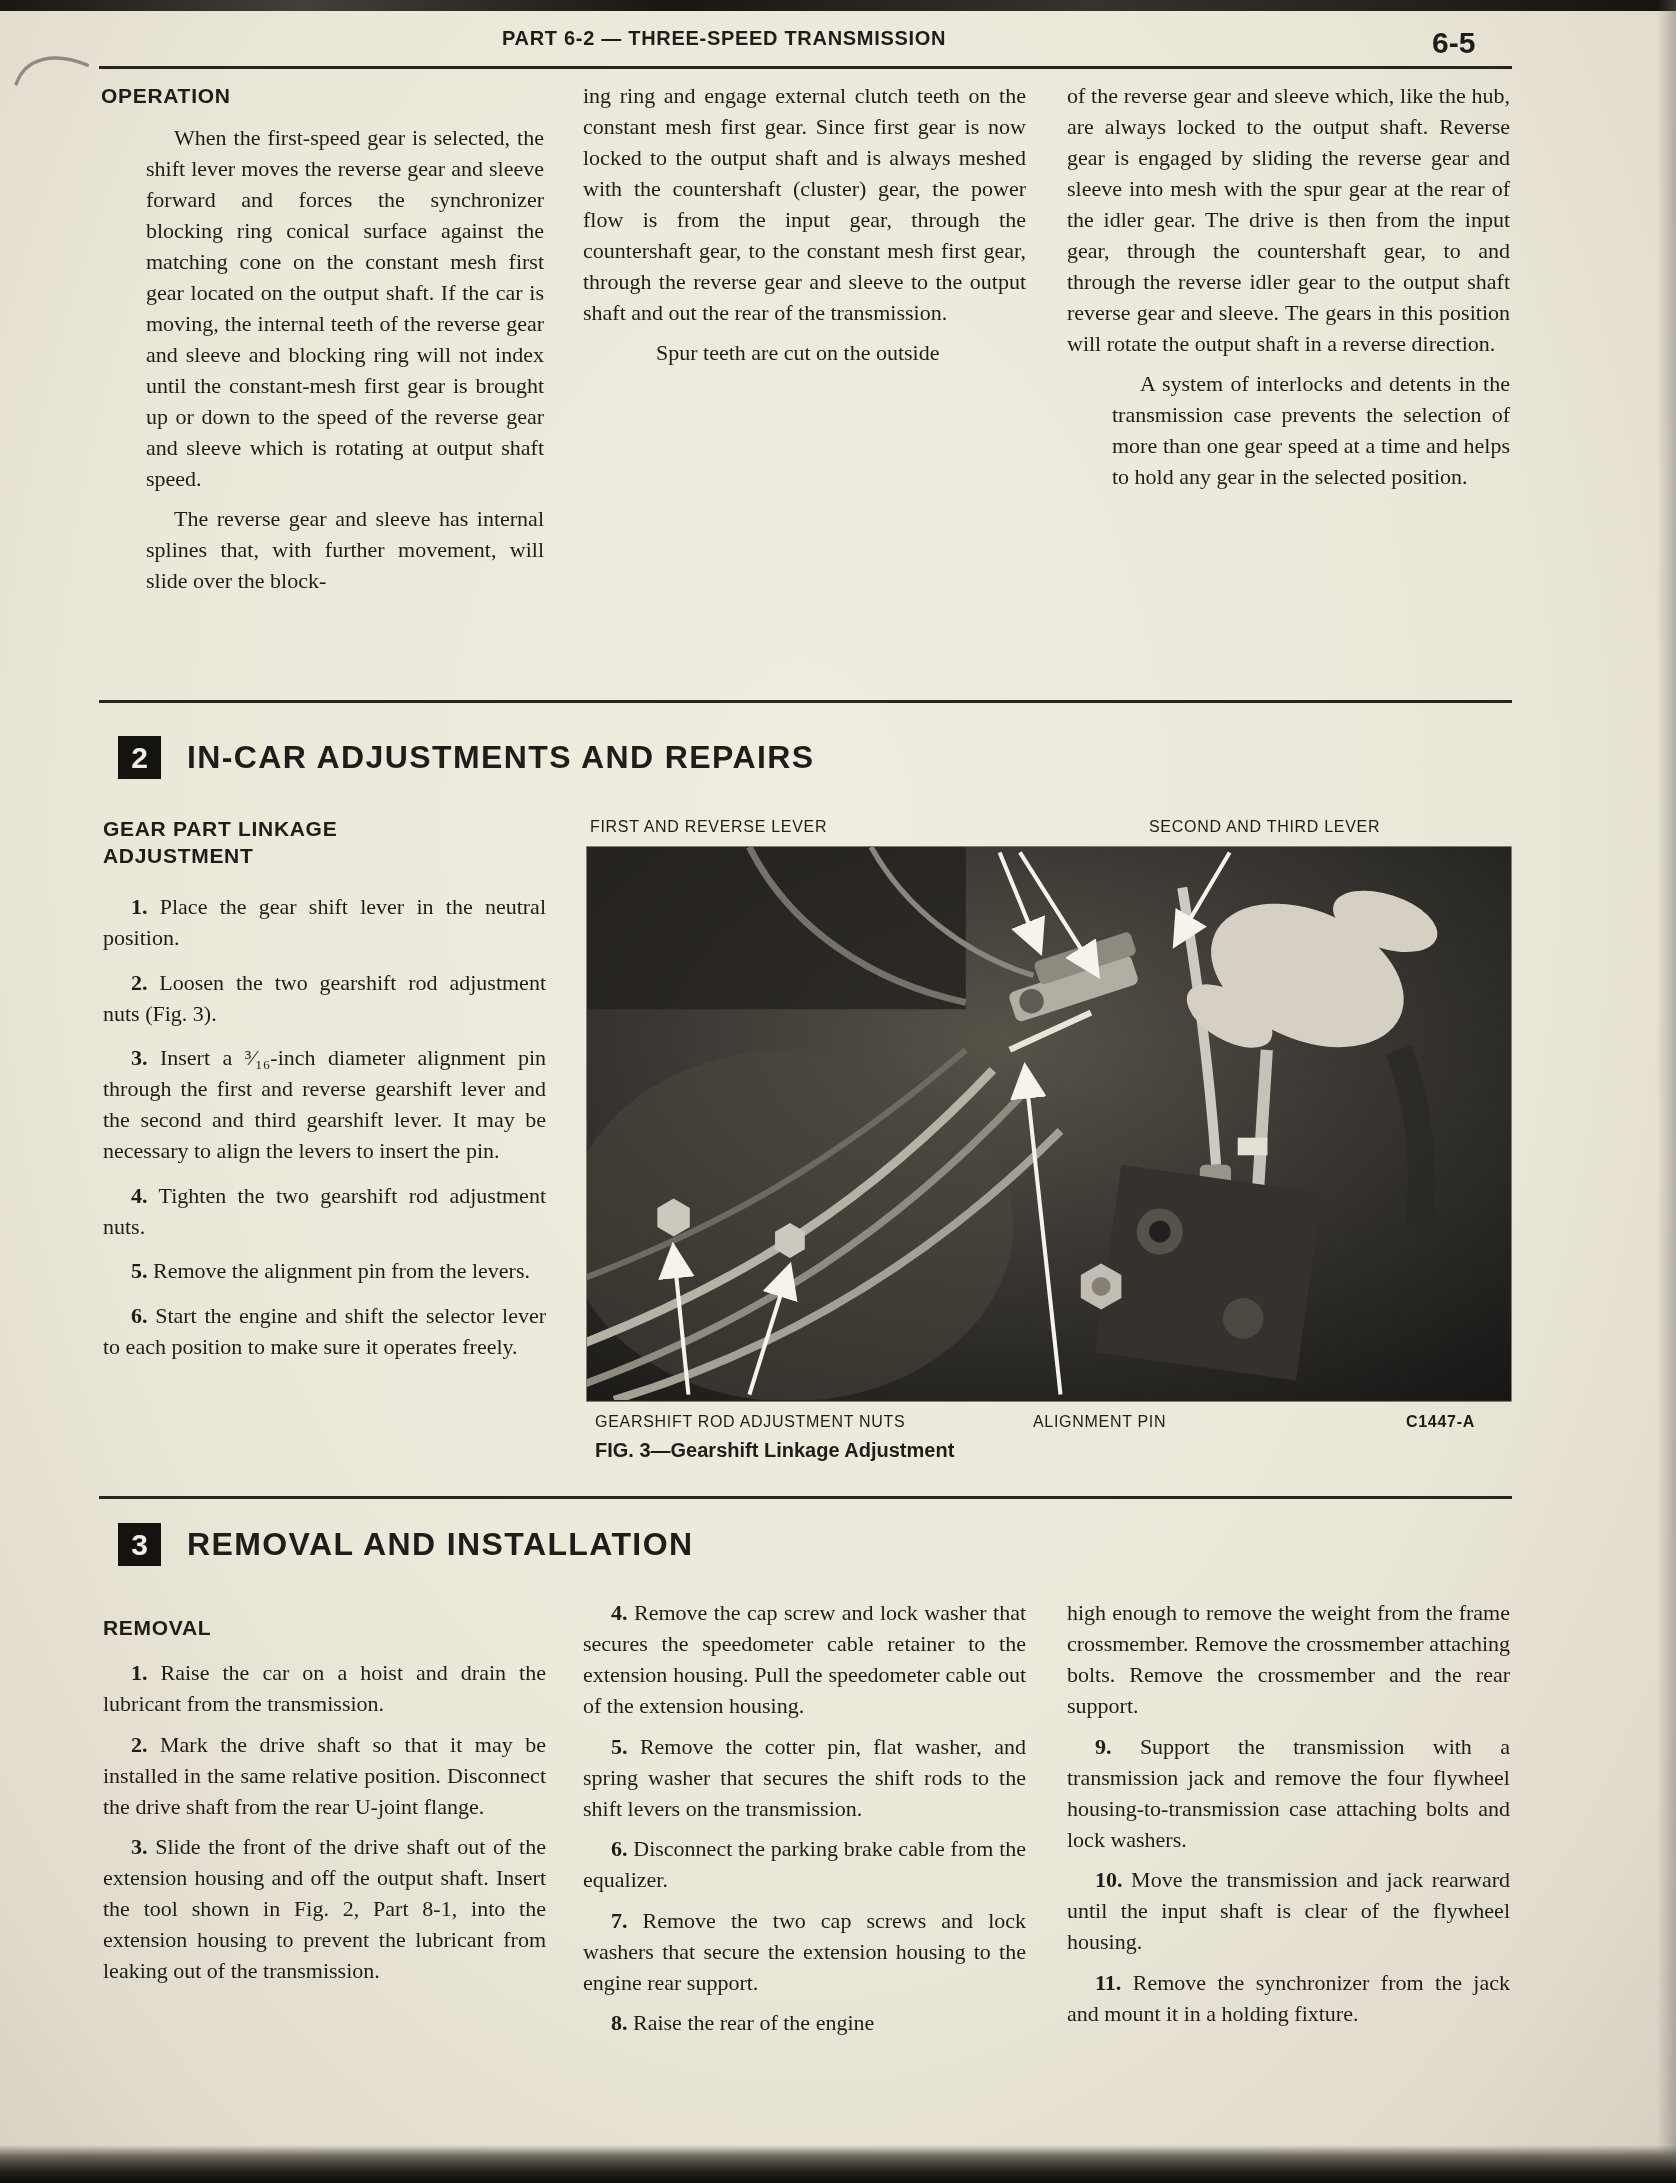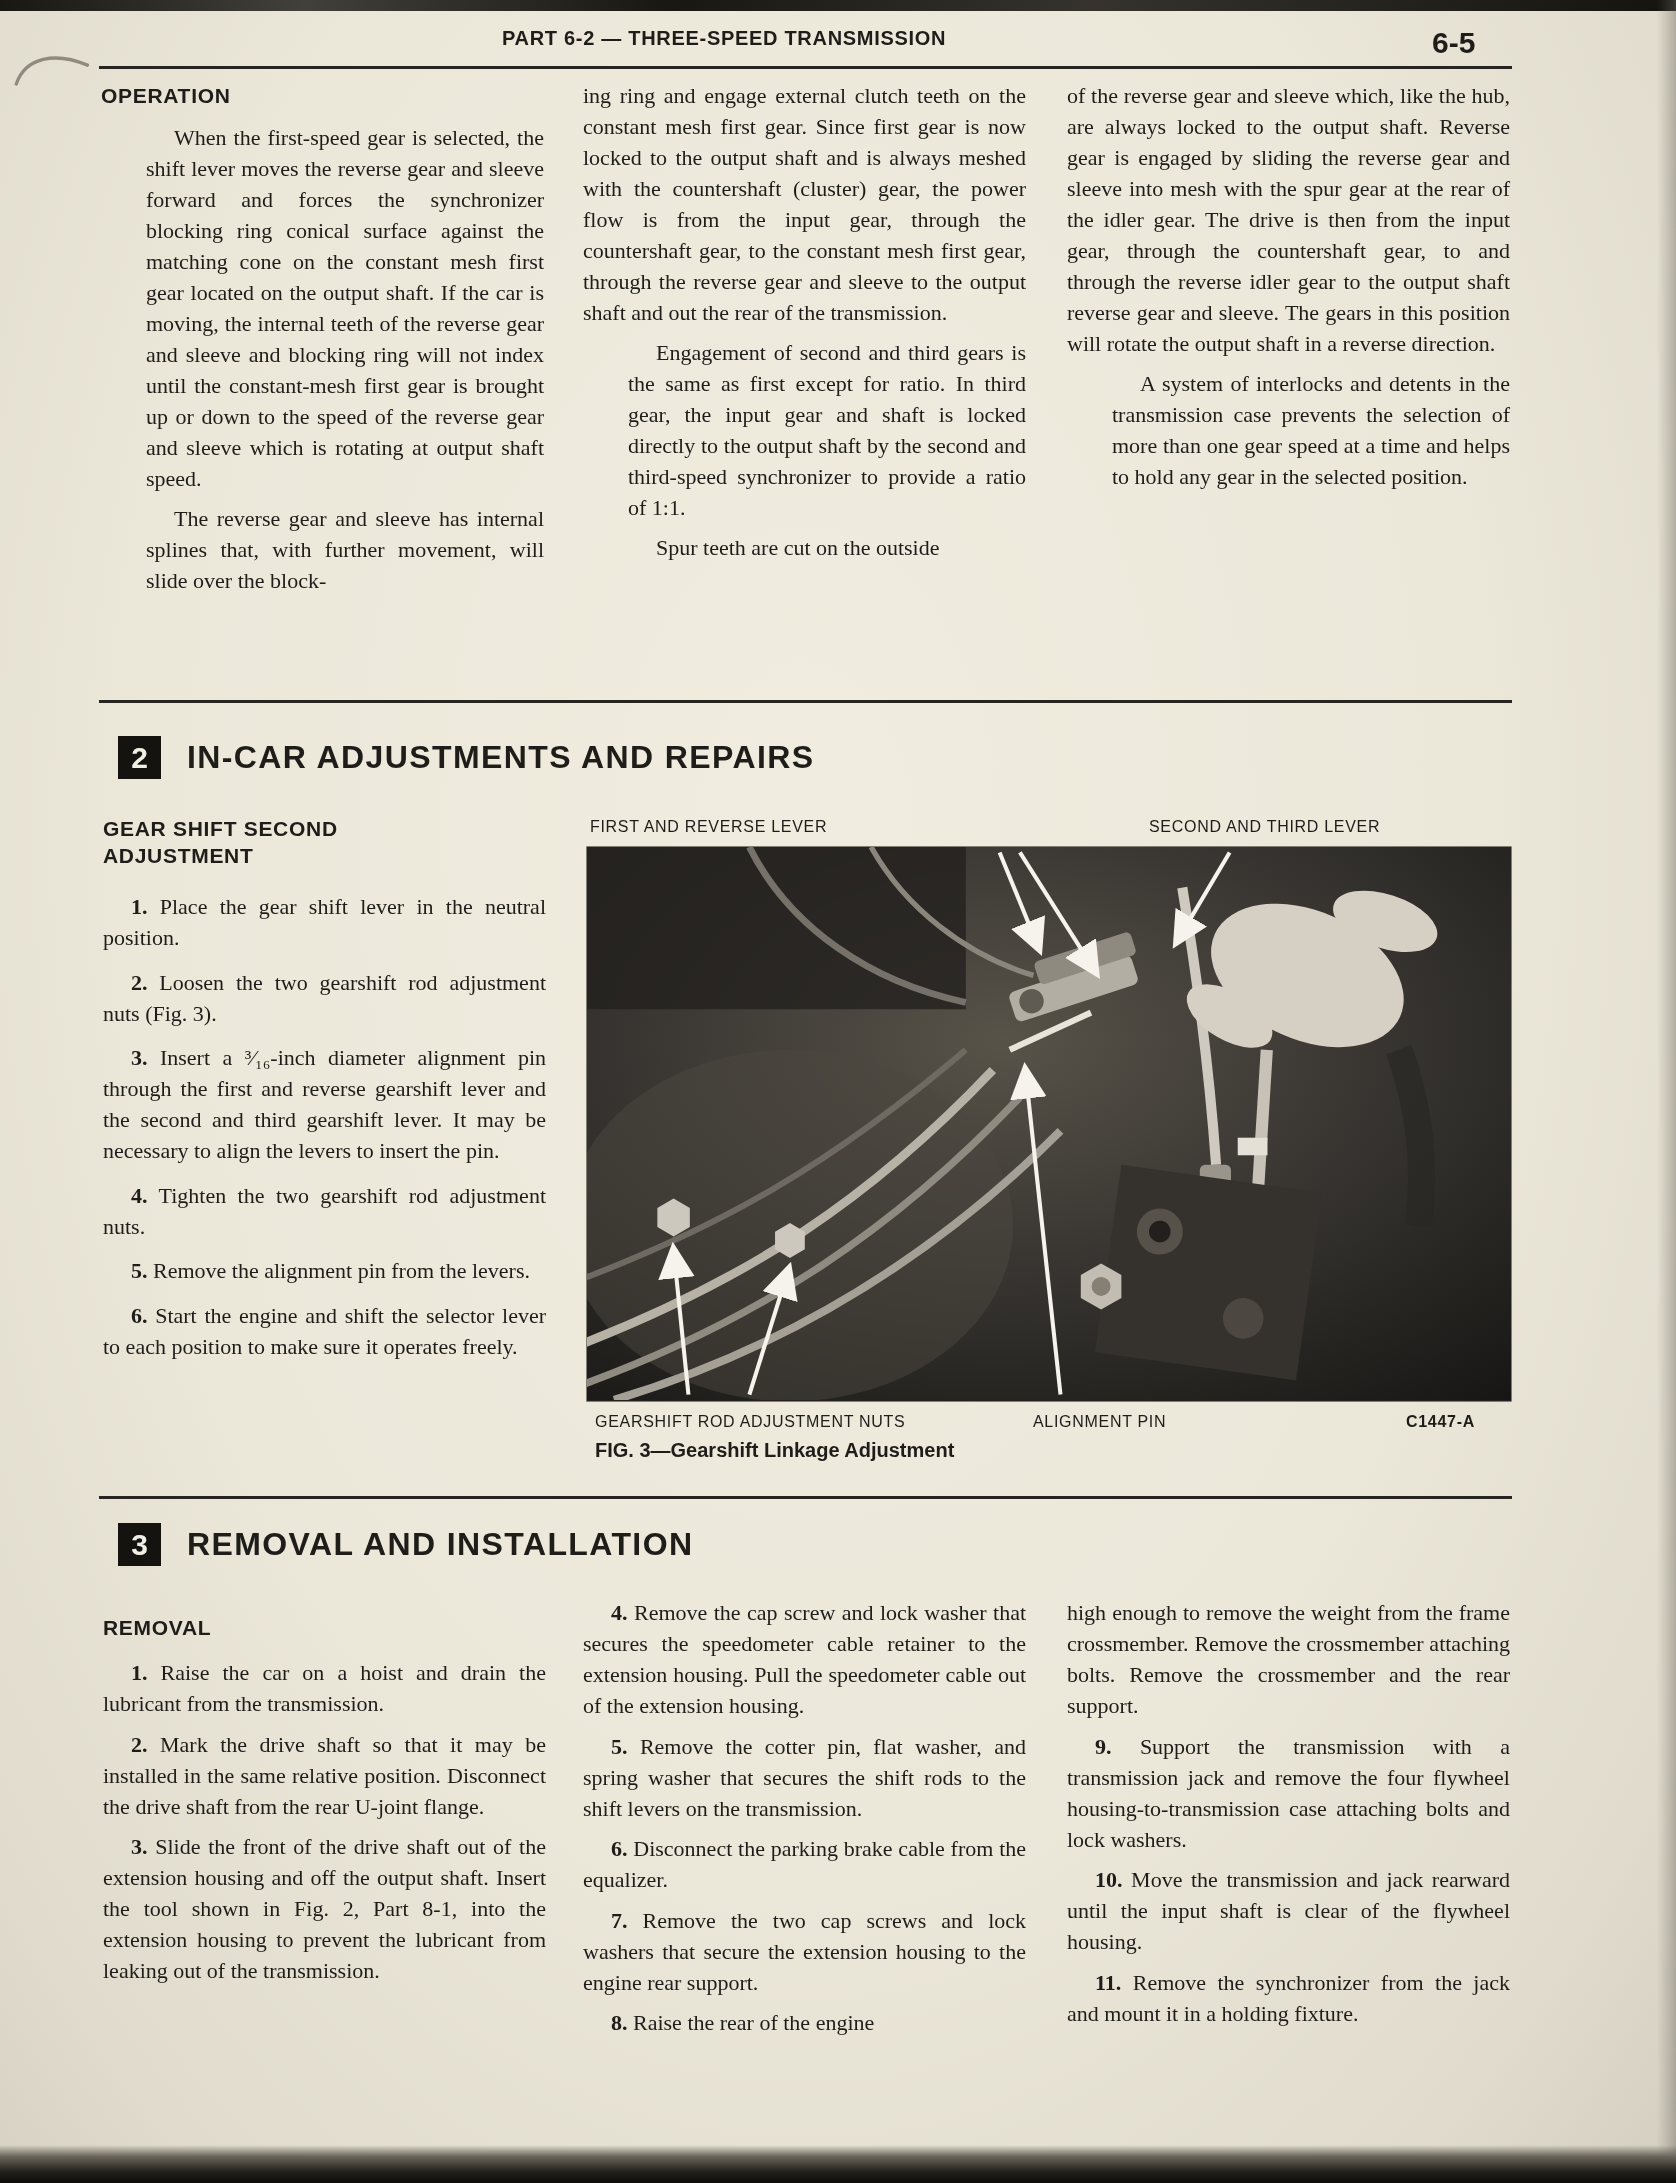--- a/index.html
+++ b/index.html
@@ -69,38 +69,37 @@
   <div class="rule" style="top:66px;"></div>
 
   <div class="body-col abs" style="left:101px; top:80px;">
     <h3 class="sans h-small op-head">OPERATION</h3>
     <p class="ind">When the first-speed gear is selected, the shift lever moves the reverse gear and sleeve forward and forces the synchronizer blocking ring conical surface against the matching cone on the constant mesh first gear located on the output shaft. If the car is moving, the internal teeth of the reverse gear and sleeve and blocking ring will not index until the constant-mesh first gear is brought up or down to the speed of the reverse gear and sleeve which is rotating at output shaft speed.</p>
     <p class="ind">The reverse gear and sleeve has internal splines that, with further movement, will slide over the block-</p>
   </div>
 
   <div class="body-col abs" style="left:583px; top:80px;">
     <p>ing ring and engage external clutch teeth on the constant mesh first gear. Since first gear is now locked to the output shaft and is always meshed with the countershaft (cluster) gear, the power flow is from the input gear, through the countershaft gear, to the constant mesh first gear, through the reverse gear and sleeve to the output shaft and out the rear of the transmission.</p>
-    <p class="ind">Engagement of second and third gears is the same as first except for ratio. In third gear, the input gear and shaft is locked directly to the output shaft by the second and third-speed synchronizer to provide a ratio of 1:1.</p>
     <p class="ind">Spur teeth are cut on the outside</p>
   </div>
 
   <div class="body-col abs" style="left:1067px; top:80px;">
     <p>of the reverse gear and sleeve which, like the hub, are always locked to the output shaft. Reverse gear is engaged by sliding the reverse gear and sleeve into mesh with the spur gear at the rear of the idler gear. The drive is then from the input gear, through the countershaft gear, to and through the reverse idler gear to the output shaft reverse gear and sleeve. The gears in this position will rotate the output shaft in a reverse direction.</p>
     <p class="ind">A system of interlocks and detents in the transmission case prevents the selection of more than one gear speed at a time and helps to hold any gear in the selected position.</p>
   </div>
 
   <div class="rule" style="top:700px;"></div>
 
   <div class="section-head abs" style="left:118px; top:736px;">
     <div class="num-box">2</div>
     <div class="section-title">IN-CAR ADJUSTMENTS AND REPAIRS</div>
   </div>
 
   <div class="abs sans h-small heading-2line" style="left:103px; top:815px;">
-    <div>GEAR SHIFT SECOND</div>
+    <div>GEAR PART LINKAGE</div>
     <div>ADJUSTMENT</div>
   </div>
 
   <div class="body-col abs steps" style="left:103px; top:891px;">
     <p class="step"><b>1.</b> <span>Place the gear shift lever in the neutral position.</span></p>
     <p class="step"><b>2.</b> <span>Loosen the two gearshift rod adjustment nuts (Fig. 3).</span></p>
     <p class="step"><b>3.</b> <span>Insert a ³⁄₁₆-inch diameter alignment pin through the first and reverse gearshift lever and the second and third gearshift lever. It may be necessary to align the levers to insert the pin.</span></p>
     <p class="step"><b>4.</b> <span>Tighten the two gearshift rod adjustment nuts.</span></p>
     <p class="step"><b>5.</b> <span>Remove the alignment pin from the levers.</span></p>
     <p class="step"><b>6.</b> <span>Start the engine and shift the selector lever to each position to make sure it operates freely.</span></p>

